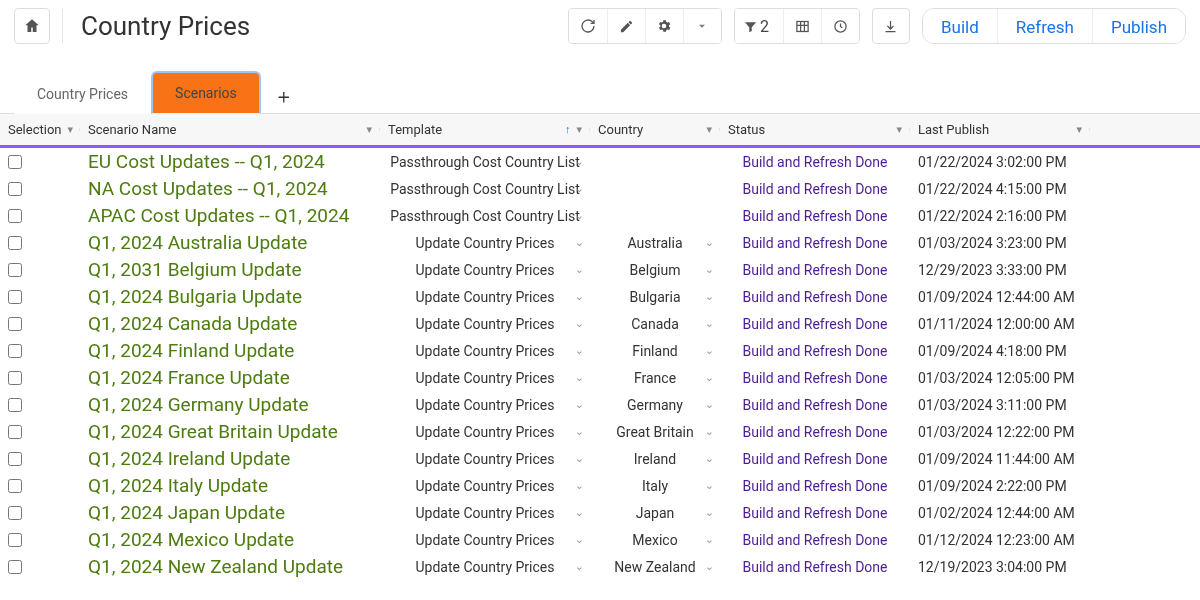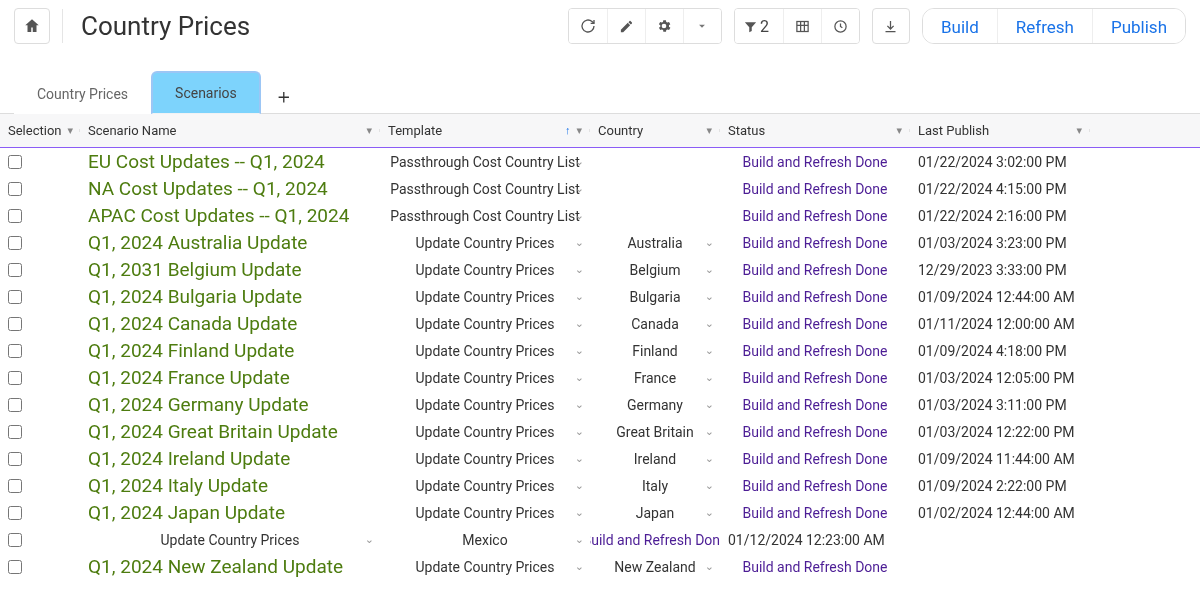--- a/index.html
+++ b/index.html
@@ -17,27 +17,27 @@
   .filter-group { display: flex; align-items: center; }
   .filter-count { font-size: 16px; color: #444; padding: 0 6px 0 2px; }
   .download-btn { width: 38px; height: 36px; border: 1px solid #ddd; border-radius: 4px; display:flex; align-items:center; justify-content:center; cursor:pointer; background:#fff; color:#555;}
   .action-buttons { display: flex; gap: 0; border: 1px solid #ddd; border-radius: 12px; overflow:hidden; height:36px;justify-content:space-between; }
   .action-btn { padding: 0 18px; height: 36px; display:flex; align-items:center; color: #1a73e8; font-size: 17px; cursor: pointer; background:#fff; border-left:1px solid #eee; }
   .action-btn:first-child { border-left:none; }
 
   
   .tabs { display: flex; align-items: flex-end; border-bottom: 1px solid #ddd; padding-left: 14px; margin-top: 18px; }
   .tab { padding: 12px 22px; font-size: 14px; color: #666; cursor: pointer; border: 1px solid transparent; border-bottom: none; border-radius: 6px 6px 0 0; position: relative; bottom: -1px; background:#fff; }
-  .tab.active { background: #7dd3fc; border: 2px solid #9cc6f5; border-bottom: 1px solid #f1f2f4; color:#444; }
+  .tab.active { background: #f97316; border: 2px solid #9cc6f5; border-bottom: 1px solid #f1f2f4; color:#444; }
   .tab-add { width: 34px; height: 34px; display:flex; align-items:center; justify-content:center; margin-left:6px; cursor:pointer; font-size:20px; color:#333; }
 
   
   .grid { width: 100%; }
   .grid-header, .grid-row { display: grid; grid-template-columns: 80px 300px 210px 130px 190px 180px 30px; align-items: center; }
-  .grid-header { background: #f7f7f8; border-bottom: 1px solid #8b5cf6; height: 34px; font-size: 13px; color: #333; }
+  .grid-header { background: #f7f7f8; border-bottom: 3px solid #8b5cf6; height: 34px; font-size: 13px; color: #333; }
   .grid-header .col { display:flex; align-items:center; gap:6px; padding: 0 8px; position: relative; }
   .grid-header .col::after { content:""; position:absolute; right:0; top:6px; bottom:6px; width:1px; background:#e2e2e2; }
   .grid-header .col:last-child::after { display:none; }
   .col-sort { font-size:11px; color:#888; cursor:pointer; }
   .col-sort.up { color:#1a73e8; }
   .grid-row { height: 27px; font-size: 14px; }
   .grid-row .cell { padding: 0 8px; white-space: nowrap; overflow: hidden; text-overflow: ellipsis; display:flex; align-items:center; }
   .cell-chk { justify-content:flex-start; padding-left:10px; }
   .cell-chk input { width:14px; height:14px; cursor:pointer; }
   .link { color: #4d7c0f; cursor: pointer; font-size: 19px; }
@@ -478,20 +478,23 @@
     </div>
     <div class="cell">
       <span>01/02/2024 12:44:00 AM</span>
     </div>
     <div class="cell"></div>
   </div>
       <div class="grid-row">
     <div class="cell cell-chk">
       <input type="checkbox" style="">
     </div>
+    <div class="cell">
+      <span class="link">Q1, 2024 Mexico Update</span>
+    </div>
     <div class="cell cell-template">
       <span>Update Country Prices</span>
       <span class="dd-caret">⌄</span>
     </div>
     <div class="cell cell-country">
       <span>Mexico</span>
       <span class="dd-caret">⌄</span>
     </div>
     <div class="cell cell-status">
       <span class="muted">Build and Refresh Done</span>
@@ -512,16 +515,19 @@
       <span>Update Country Prices</span>
       <span class="dd-caret">⌄</span>
     </div>
     <div class="cell cell-country">
       <span>New Zealand</span>
       <span class="dd-caret">⌄</span>
     </div>
     <div class="cell cell-status">
       <span class="muted">Build and Refresh Done</span>
     </div>
+    <div class="cell">
+      <span>12/19/2023 3:04:00 PM</span>
+    </div>
     <div class="cell"></div>
   </div>
     </div>
 </div>
 
 </body></html>

